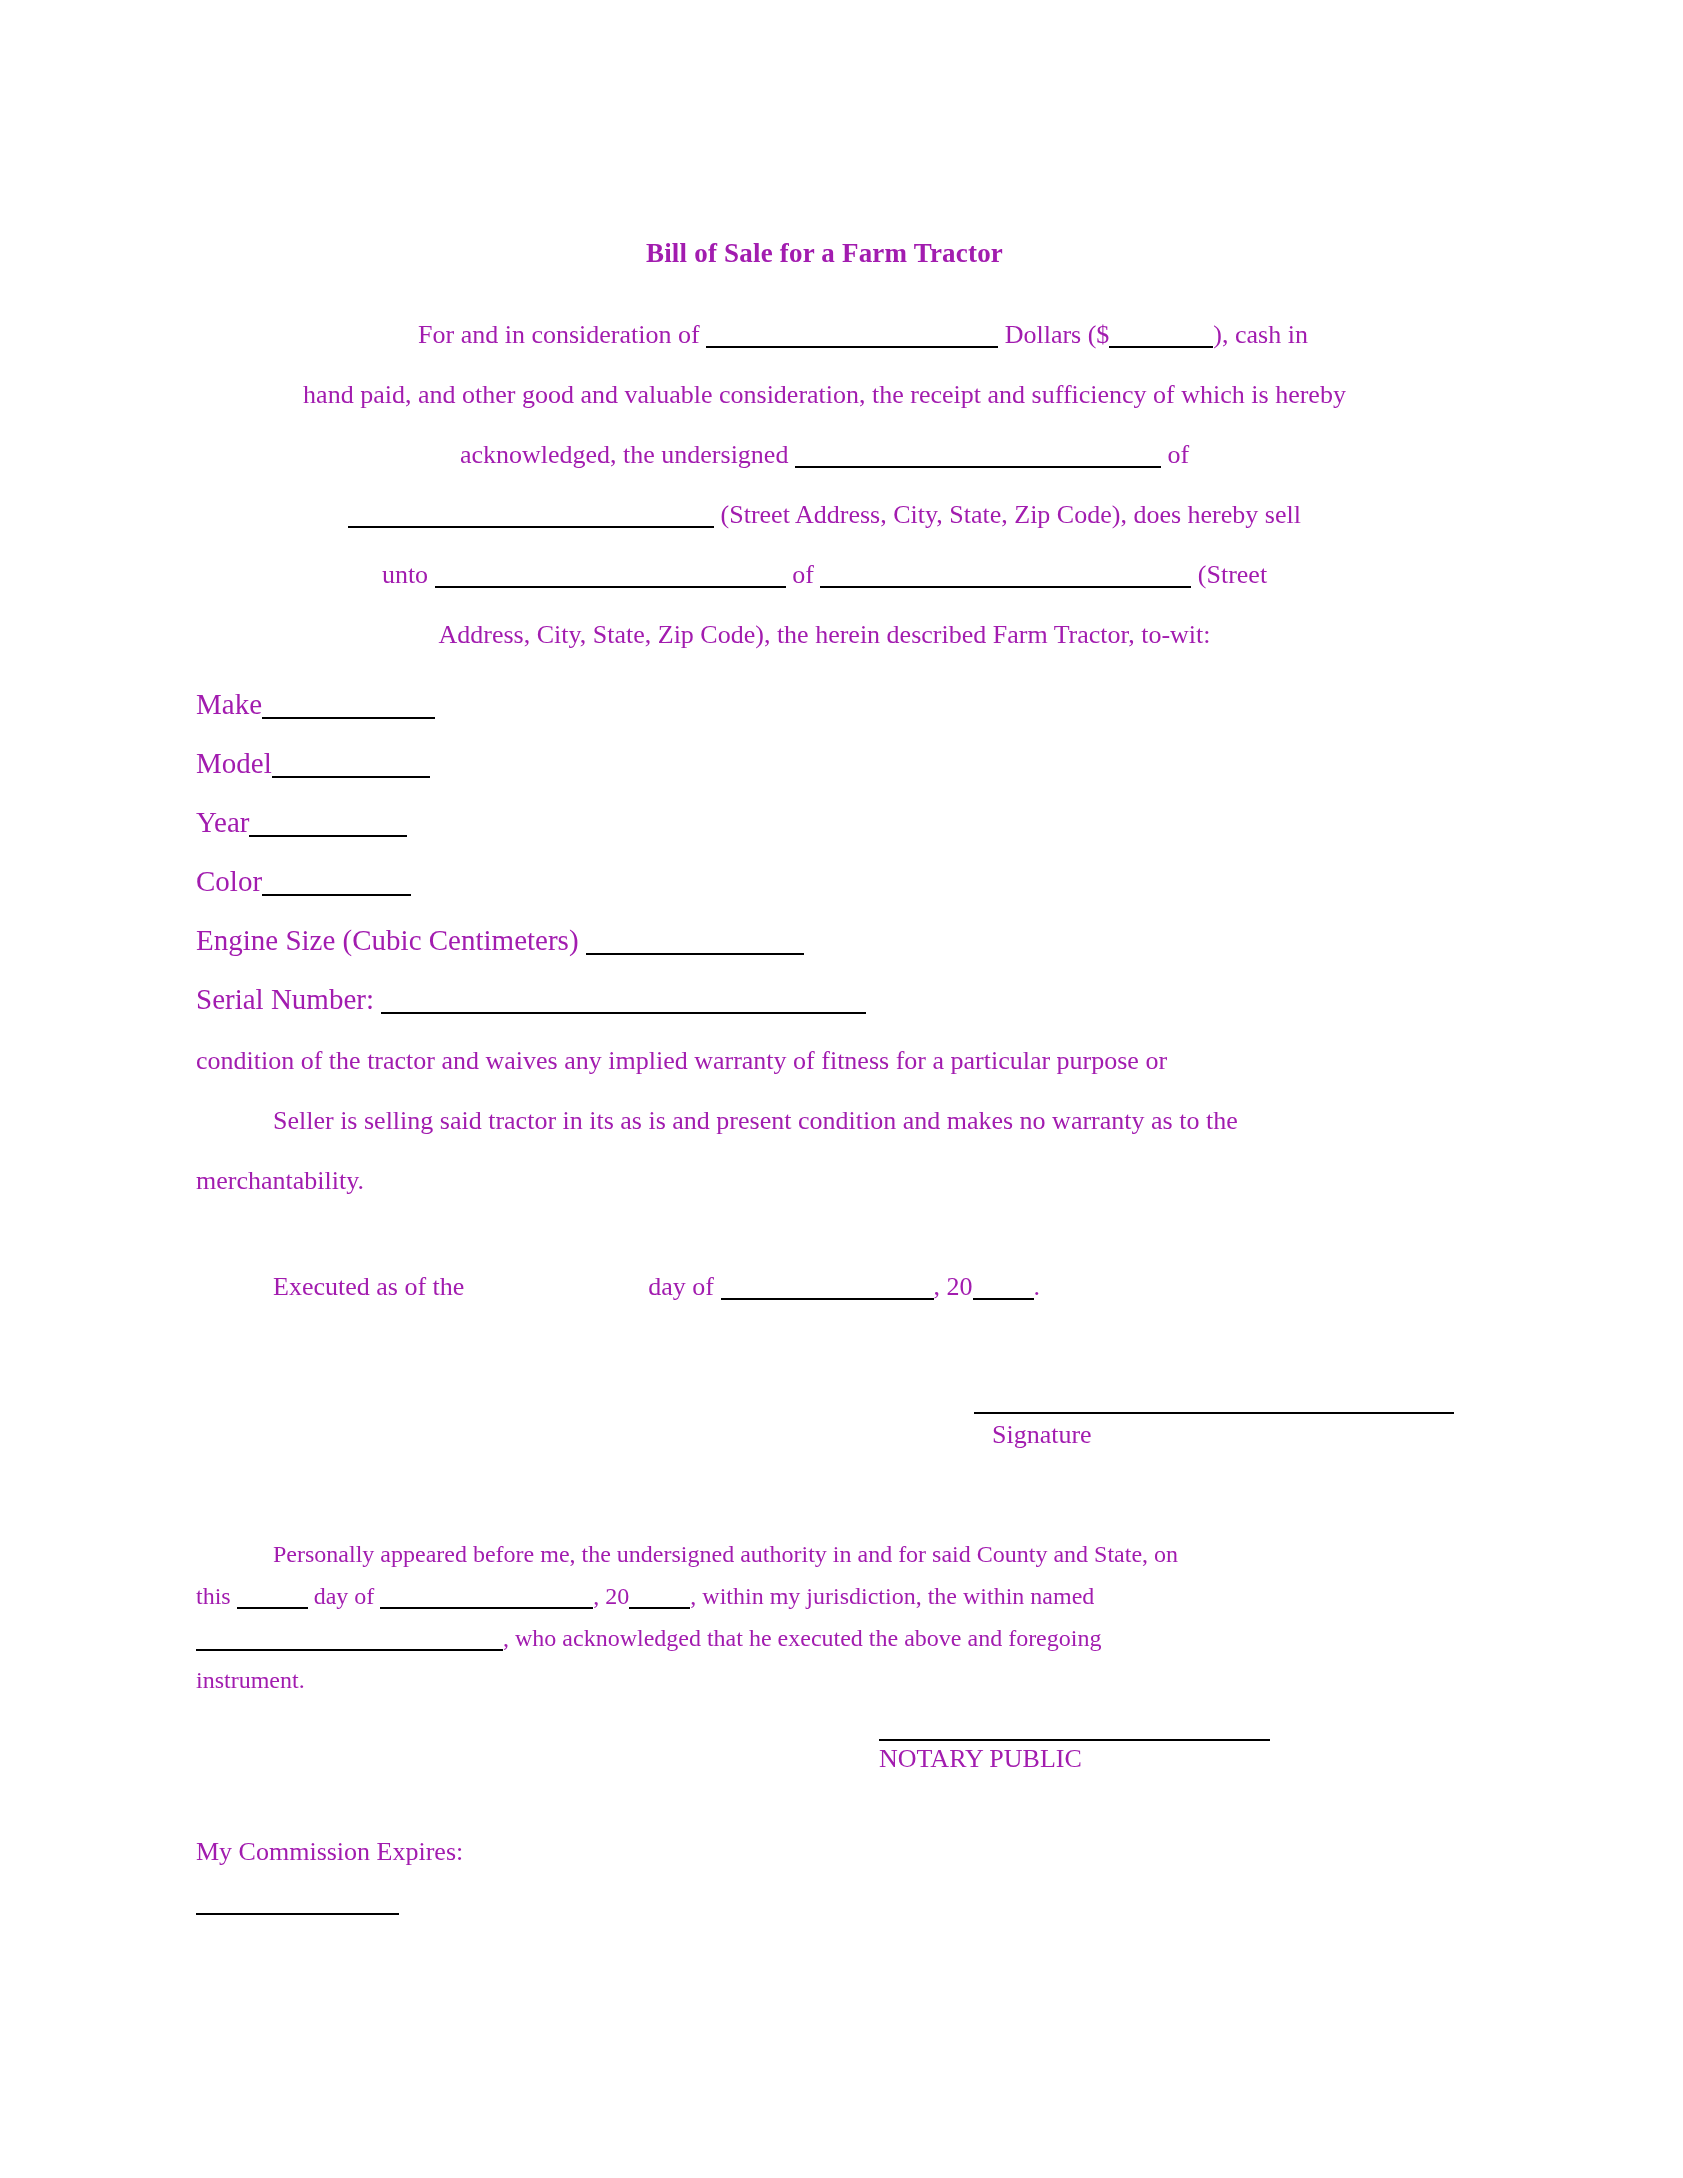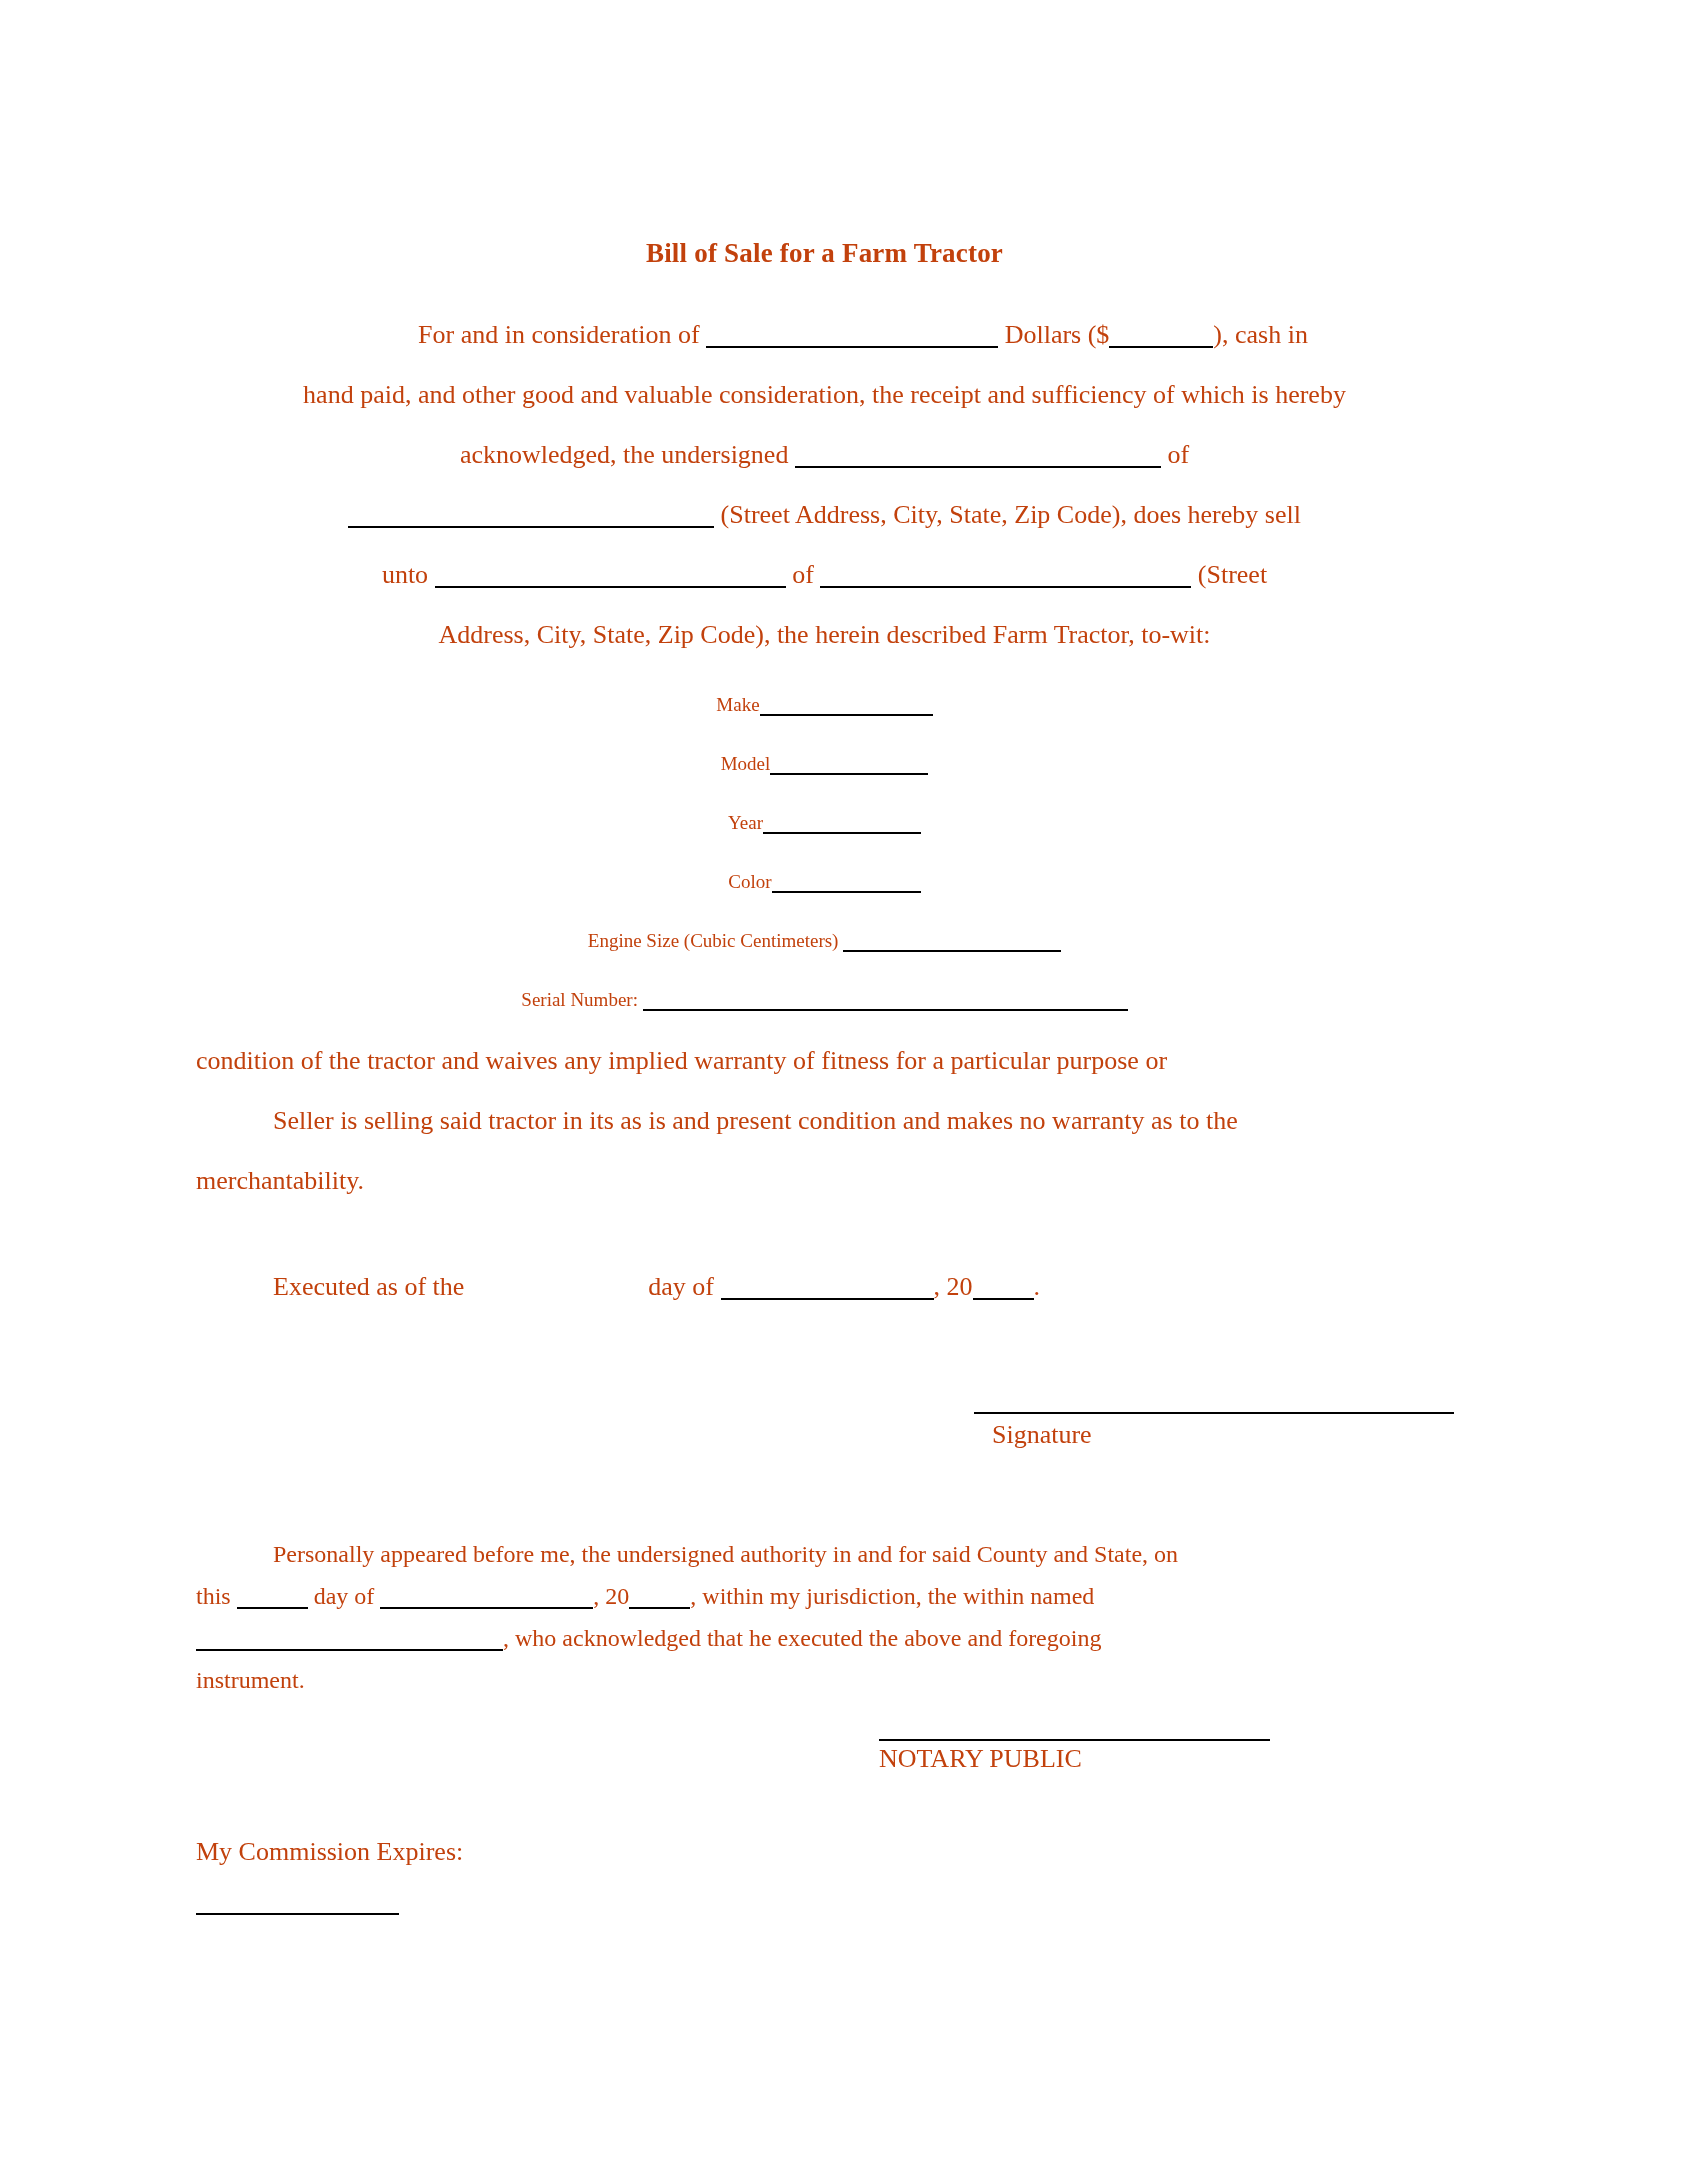--- a/index.html
+++ b/index.html
@@ -7,21 +7,21 @@
     margin: 0;
     padding: 0;
     background: #ffffff;
   }
   .page {
     position: relative;
     width: 1683px;
     height: 2178px;
     background: #ffffff;
     font-family: "Liberation Serif", "DejaVu Serif", serif;
-    color: #c2410c;
+    color: #a21caf;
     overflow: hidden;
   }
   .doc {
     position: absolute;
     left: 196px;
     top: 0;
     width: 1257px;
   }
 
   
@@ -53,23 +53,22 @@
   .ul {
     display: inline-block;
     border-bottom: 2px solid #000;
     vertical-align: -5px;
     height: 20px;
   }
 
   
   .fields {
     margin-top: 10px;
-    font-size: 19px;
+    font-size: 29px;
     line-height: 59px;
-    text-align: center;
   }
   .fields .row { white-space: nowrap; }
 
   
   .asis {
     margin-top: 2px;
     font-size: 26px;
     line-height: 60px;
   }
   .asis p { margin: 0; }

